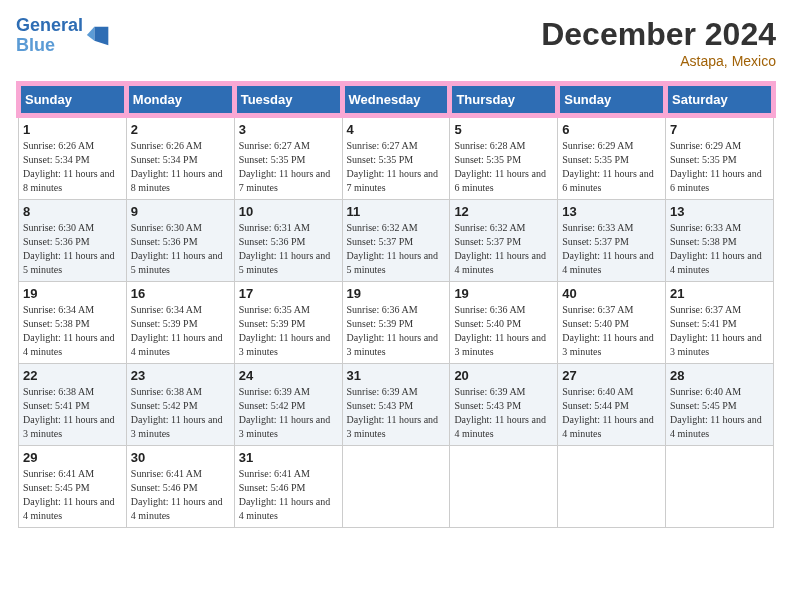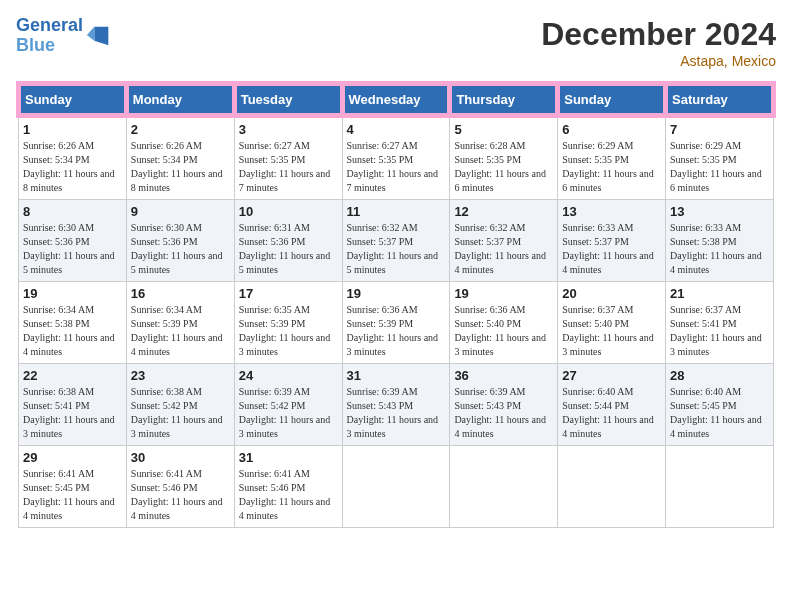--- a/index.html
+++ b/index.html
@@ -200,21 +200,21 @@
       </td>
         <td>
         <span class="day-num">19</span>
         <div class="day-info">Sunrise: 6:36 AM<br>Sunset: 5:39 PM<br>Daylight: 11 hours and 3 minutes<br></div>
       </td>
         <td>
         <span class="day-num">19</span>
         <div class="day-info">Sunrise: 6:36 AM<br>Sunset: 5:40 PM<br>Daylight: 11 hours and 3 minutes<br></div>
       </td>
         <td>
-        <span class="day-num">20</span>
+        <span class="day-num">40</span>
         <div class="day-info">Sunrise: 6:37 AM<br>Sunset: 5:40 PM<br>Daylight: 11 hours and 3 minutes<br></div>
       </td>
         <td>
         <span class="day-num">21</span>
         <div class="day-info">Sunrise: 6:37 AM<br>Sunset: 5:41 PM<br>Daylight: 11 hours and 3 minutes<br></div>
       </td>
       </tr>
       <tr>
         <td>
         <span class="day-num">22</span>
@@ -226,21 +226,21 @@
       </td>
         <td>
         <span class="day-num">24</span>
         <div class="day-info">Sunrise: 6:39 AM<br>Sunset: 5:42 PM<br>Daylight: 11 hours and 3 minutes<br></div>
       </td>
         <td>
         <span class="day-num">31</span>
         <div class="day-info">Sunrise: 6:39 AM<br>Sunset: 5:43 PM<br>Daylight: 11 hours and 3 minutes<br></div>
       </td>
         <td>
-        <span class="day-num">36</span>
+        <span class="day-num">20</span>
         <div class="day-info">Sunrise: 6:39 AM<br>Sunset: 5:43 PM<br>Daylight: 11 hours and 4 minutes<br></div>
       </td>
         <td>
         <span class="day-num">27</span>
         <div class="day-info">Sunrise: 6:40 AM<br>Sunset: 5:44 PM<br>Daylight: 11 hours and 4 minutes<br></div>
       </td>
         <td>
         <span class="day-num">28</span>
         <div class="day-info">Sunrise: 6:40 AM<br>Sunset: 5:45 PM<br>Daylight: 11 hours and 4 minutes<br></div>
       </td>

